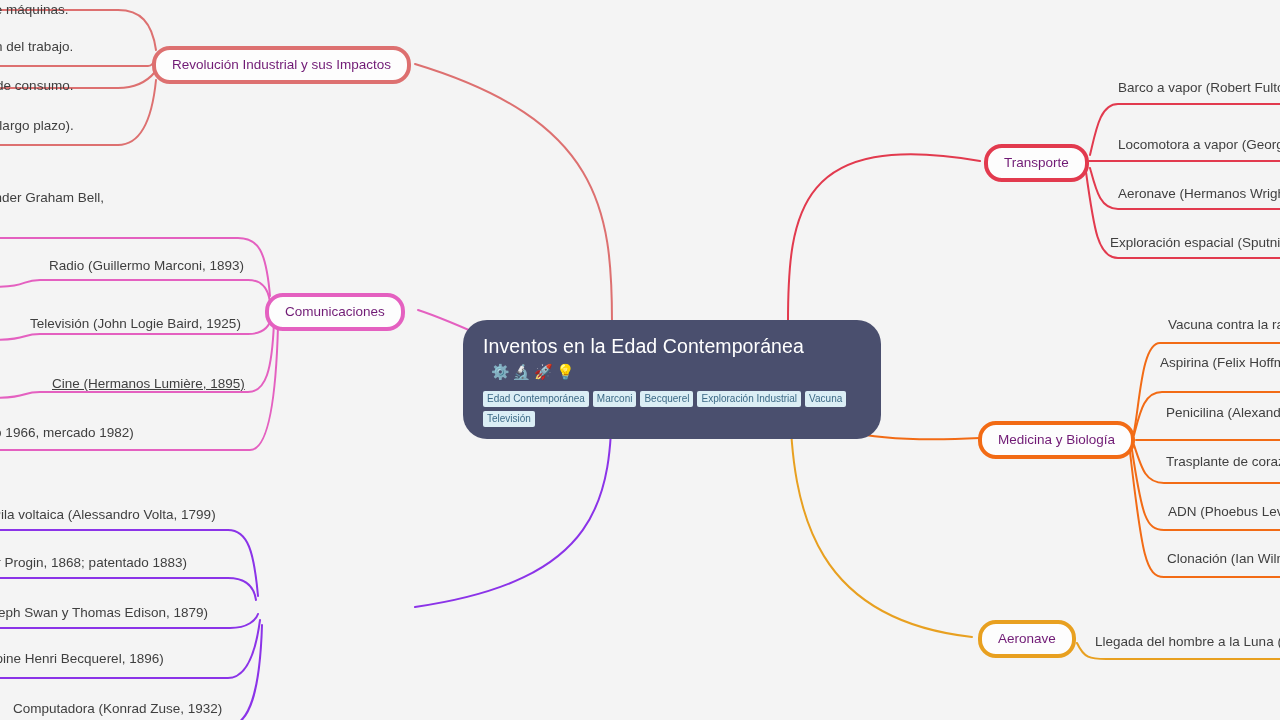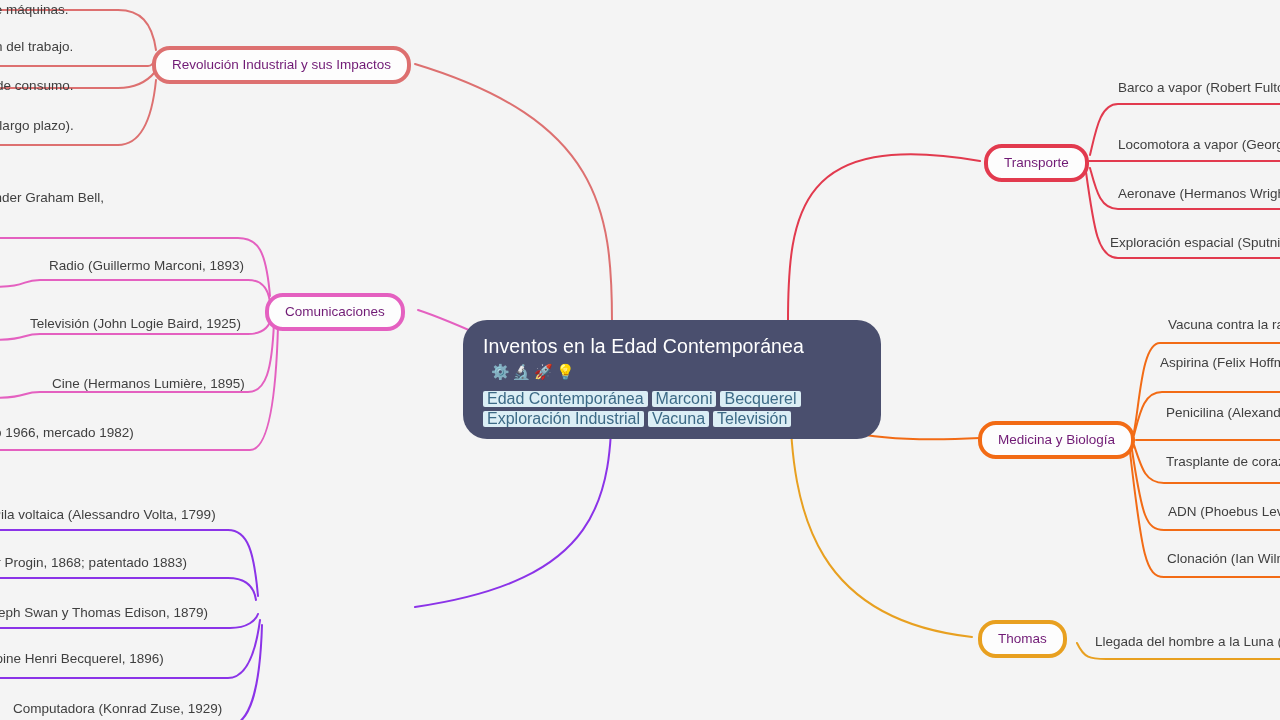--- a/index.html
+++ b/index.html
@@ -59,21 +59,21 @@
   }
   .tags {
     margin-top: 6px;
     display: flex;
     flex-wrap: wrap;
     gap: 4px;
   }
   .tag {
     background: #dbeef5;
     color: #3c6a86;
-    font-size: 16px;
+    font-size: 10px;
     line-height: 13px;
     padding: 1px 4px 2px 4px;
     border-radius: 2px;
     white-space: nowrap;
     font-family: "Liberation Sans", "DejaVu Sans", sans-serif;
   }
   
   .branch {
     position: absolute;
     background: #fdfdfd;
@@ -168,38 +168,38 @@
 
   <div class="branch" style="left:152px; top:46px; border-color:#dd7070;">Revolución Industrial y sus Impactos</div>
 
   <div class="branch" style="left:265px; top:293px; border-color:#e460c0;">Comunicaciones</div>
 
 
   <div class="branch" style="left:984px; top:144px; border-color:#e23a4e;">Transporte</div>
 
   <div class="branch" style="left:978px; top:421px; border-color:#f26b15;">Medicina y Biología</div>
 
-  <div class="branch" style="left:978px; top:620px; border-color:#e8a020;">Thomas</div>
+  <div class="branch" style="left:978px; top:620px; border-color:#e8a020;">Aeronave</div>
 
   <div class="leaf" style="left:-180px; top:2px;">Producción en masa mediante máquinas.</div>
   <div class="leaf" style="left:-185px; top:39px;">Mecanización y automatización del trabajo.</div>
   <div class="leaf" style="left:-166px; top:78px;">Nacimiento de la sociedad de consumo.</div>
   <div class="leaf" style="left:-222px; top:118px;">Impacto medioambiental negativo (a largo plazo).</div>
 
   <div class="leaf" style="left:-185px; top:190px;">Teléfono (patentado por Alexander Graham Bell,</div>
   <div class="leaf" style="left:49px;   top:258px;">Radio (Guillermo Marconi, 1893)</div>
   <div class="leaf" style="left:30px;   top:316px;">Televisión (John Logie Baird, 1925)</div>
-  <div class="leaf" style="left:52px;   top:376px;">Cine (Hermanos Lumière, 1895)</div>
+  <div class="leaf" style="left:52px;   top:376px;text-decoration:underline;">Cine (Hermanos Lumière, 1895)</div>
   <div class="leaf" style="left:-258px; top:425px;">Disco compacto (James Russell, patentado 1966, mercado 1982)</div>
 
   <div class="leaf" style="left:-8px;   top:507px;">Pila voltaica (Alessandro Volta, 1799)</div>
   <div class="leaf" style="left:-192px; top:555px;">Bicicleta (Karl von Drais / Xavier Progin, 1868; patentado 1883)</div>
   <div class="leaf" style="left:-137px; top:605px;">Bombilla eléctrica (Joseph Swan y Thomas Edison, 1879)</div>
   <div class="leaf" style="left:-114px; top:651px;">Radiactividad (Antoine Henri Becquerel, 1896)</div>
-  <div class="leaf" style="left:13px;   top:701px;">Computadora (Konrad Zuse, 1929)</div>
+  <div class="leaf" style="left:13px;   top:701px;">Computadora (Konrad Zuse, 1932)</div>
 
   <div class="leaf" style="left:1118px; top:80px;">Barco a vapor (Robert Fulton, 1807)</div>
   <div class="leaf" style="left:1118px; top:137px;">Locomotora a vapor (George Stephenson, 1814)</div>
   <div class="leaf" style="left:1118px; top:186px;">Aeronave (Hermanos Wright, 1903)</div>
   <div class="leaf" style="left:1110px; top:235px;">Exploración espacial (Sputnik 1, 1957)</div>
 
   <div class="leaf" style="left:1168px; top:317px;">Vacuna contra la rabia (Louis Pasteur, 1885)</div>
   <div class="leaf" style="left:1160px; top:355px;">Aspirina (Felix Hoffmann, 1897)</div>
   <div class="leaf" style="left:1166px; top:405px;">Penicilina (Alexander Fleming, 1928)</div>
   <div class="leaf" style="left:1166px; top:454px;">Trasplante de corazón (Christiaan Barnard, 1967)</div>

